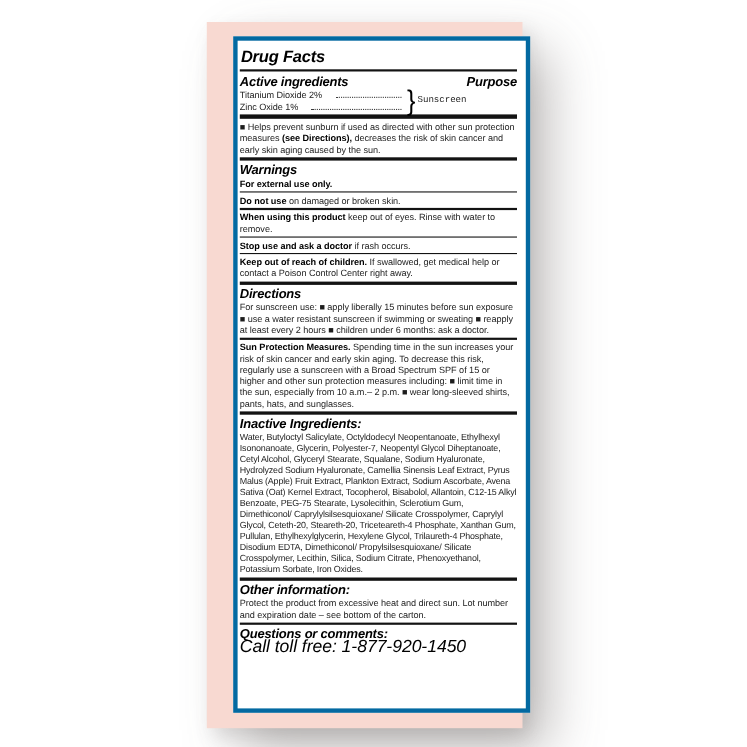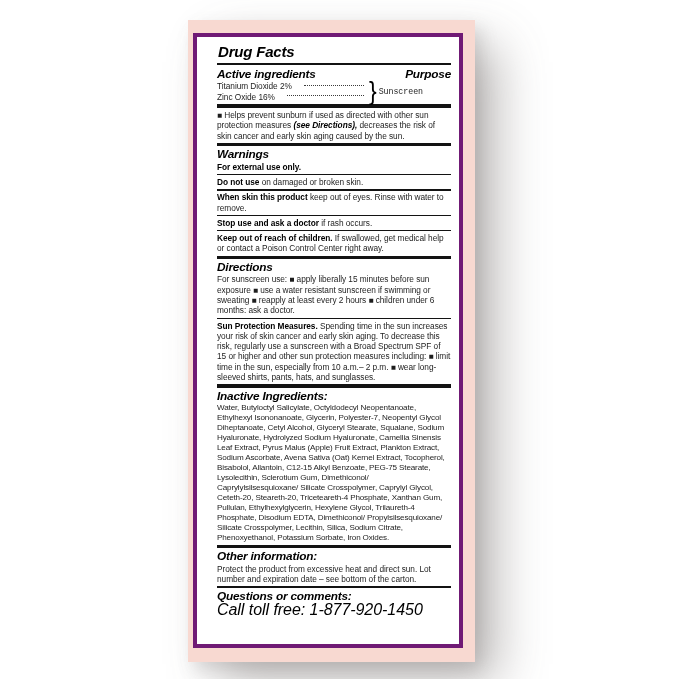--- a/index.html
+++ b/index.html
@@ -7,44 +7,44 @@
     width:679px;height:679px;background:#ffffff;
     font-family:"Liberation Sans", sans-serif;
     position:relative;overflow:hidden;
   }
   .carton{
     position:absolute;left:188px;top:20px;width:287px;height:642px;
     background:#f8d9d1;
     box-shadow: 26px 22px 46px -4px rgba(95,88,86,.42), 6px 8px 16px rgba(95,88,86,.18);
   }
   .panel{
-    position:absolute;left:5px;top:13px;width:270px;height:615px;
-    box-sizing:border-box;background:#ffffff;border:4px solid #701a75;
-    padding:5px 8px 3px 20px;overflow:hidden;
+    position:absolute;left:24px;top:13px;width:270px;height:615px;
+    box-sizing:border-box;background:#ffffff;border:4px solid #0369a1;
+    padding:5px 8px 3px 2px;overflow:hidden;
     color:#1d1d1d;font-size:8.3px;line-height:10.3px;letter-spacing:-0.05px;
   }
   .title{
     font-style:italic;font-weight:bold;font-size:15px;line-height:17px;
     color:#000;margin:1px 0 3px 1px;letter-spacing:-0.2px;
   }
   .h2{
     font-style:italic;font-weight:bold;font-size:11.8px;line-height:12.5px;
     color:#000;letter-spacing:-0.2px;margin:1px 0 1px 0;
   }
   .hr{background:#131313;height:3.4px;margin:1.8px 0;}
   .hr.heavy{height:4px;}
   .hr.mid{height:2.2px;}
   .hr.thin{height:1.4px;margin:1.6px 0;}
   p{margin:0 0 2px 0;}
   .b{font-weight:bold;color:#000;}
-  .i{font-style:italic;}
+  .i{}
   .ai-head{display:flex;justify-content:space-between;align-items:center;}
   .ai-body{display:flex;align-items:center;margin-bottom:1px;}
   .ai-lines{width:150px;}
-  .ai-line{display:flex;align-items:center;line-height:10.5px;gap:11px;}
+  .ai-line{display:flex;align-items:flex-end;line-height:10.5px;gap:11px;}
   .ai-name{flex:none;white-space:nowrap;}
   .leader{flex:1;border-bottom:1.6px dotted #3a3a3a;margin:0 3px 2.5px 1px;}
   .brace{
     flex:none;font-size:23px;line-height:21px;color:#000;
     transform:scaleY(1.12);margin:0 2px;font-weight:400;
   }
   .ai-purpose{flex:1;padding-right:6px;font-family:Liberation Mono, monospace;}
   .inactive-text{font-size:8.1px;line-height:10px;letter-spacing:-0.15px;}
   .phone{font-style:italic;font-size:16px;line-height:12.5px;color:#000;margin:1px 0 0 0;}
 </style>
@@ -61,38 +61,38 @@
       <span class="h2">Active ingredients</span>
       <span class="h2">Purpose</span>
     </div>
     <div class="ai-body">
       <div class="ai-lines">
         <div class="ai-line">
           <span class="ai-name">Titanium Dioxide 2%</span>
           <span class="leader"></span>
         </div>
         <div class="ai-line">
-          <span class="ai-name">Zinc Oxide 16%</span>
+          <span class="ai-name">Zinc Oxide 1%</span>
           <span class="leader"></span>
         </div>
       </div>
       <div class="brace">}</div>
       <div class="ai-purpose">Sunscreen</div>
     </div>
     <div class="hr heavy"></div>
 
     <p><span>■ Helps prevent sunburn if used as directed with other sun protection measures </span><span class="b i">(see Directions),</span><span> decreases the risk of skin cancer and early skin aging caused by the sun.</span></p>
     <div class="hr"></div>
 
     <div class="h2">Warnings</div>
     <p><span class="b">For external use only.</span></p>
     <div class="hr thin"></div>
     <p><span class="b">Do not use</span><span> on damaged or broken skin.</span></p>
     <div class="hr thin"></div>
-    <p><span class="b">When skin this product</span><span> keep out of eyes. Rinse with water to remove.</span></p>
+    <p><span class="b">When using this product</span><span> keep out of eyes. Rinse with water to remove.</span></p>
     <div class="hr thin"></div>
     <p><span class="b">Stop use and ask a doctor</span><span> if rash occurs.</span></p>
     <div class="hr thin"></div>
     <p><span class="b">Keep out of reach of children.</span><span> If swallowed, get medical help or contact a Poison Control Center right away.</span></p>
     <div class="hr"></div>
 
     <div class="h2">Directions</div>
     <p><span>For sunscreen use: ■ apply liberally 15 minutes before sun exposure ■ use a water resistant sunscreen if swimming or sweating ■ reapply at least every 2 hours ■ children under 6 months: ask a doctor.</span></p>
     <div class="hr thin"></div>
     <p><span class="b">Sun Protection Measures.</span><span> Spending time in the sun increases your risk of skin cancer and early skin aging. To decrease this risk, regularly use a sunscreen with a Broad Spectrum SPF of 15 or higher and other sun protection measures including: ■ limit time in the sun, especially from 10 a.m.– 2 p.m. ■ wear long-sleeved shirts, pants, hats, and sunglasses.</span></p>

